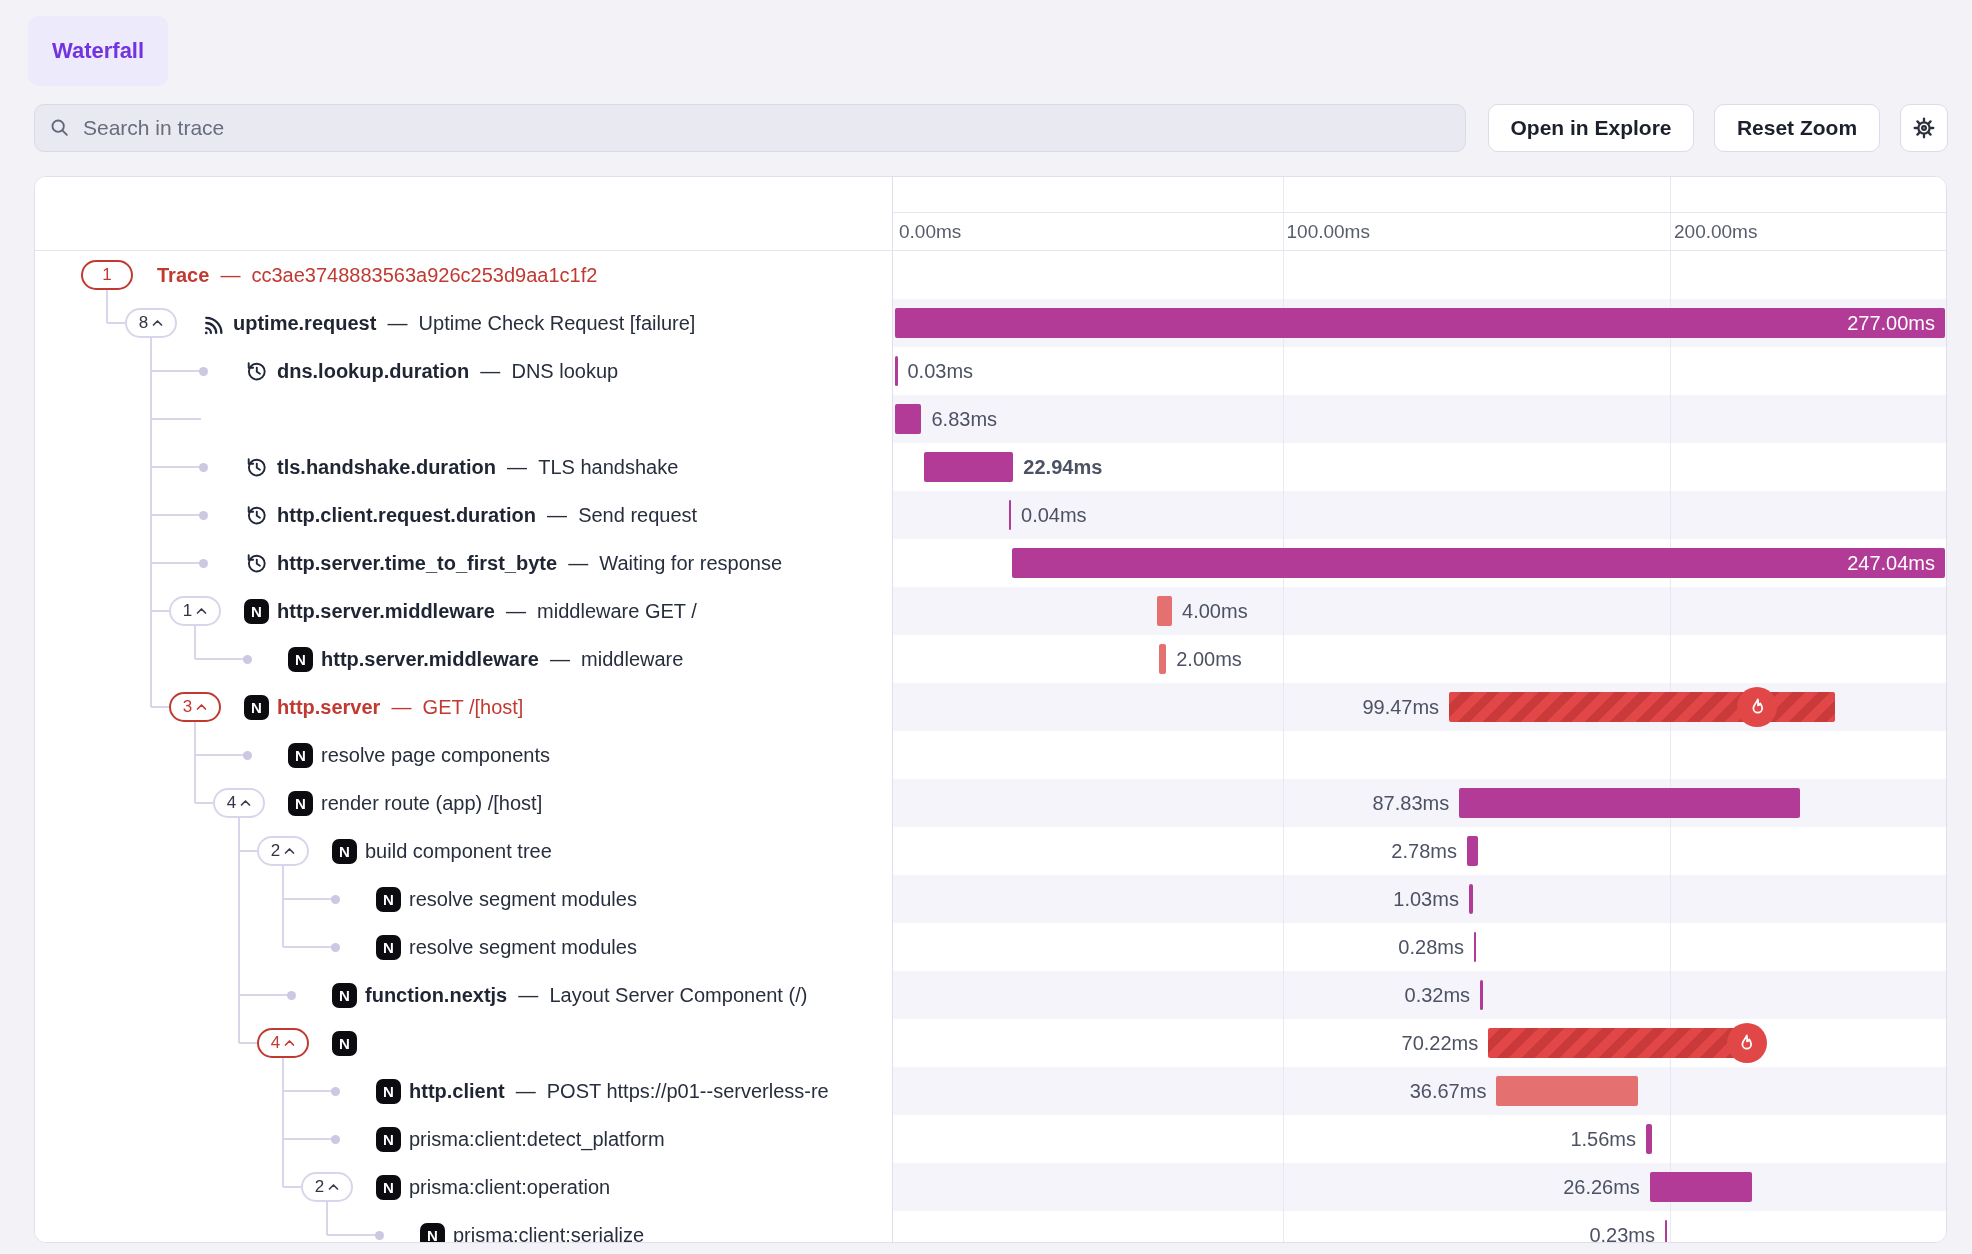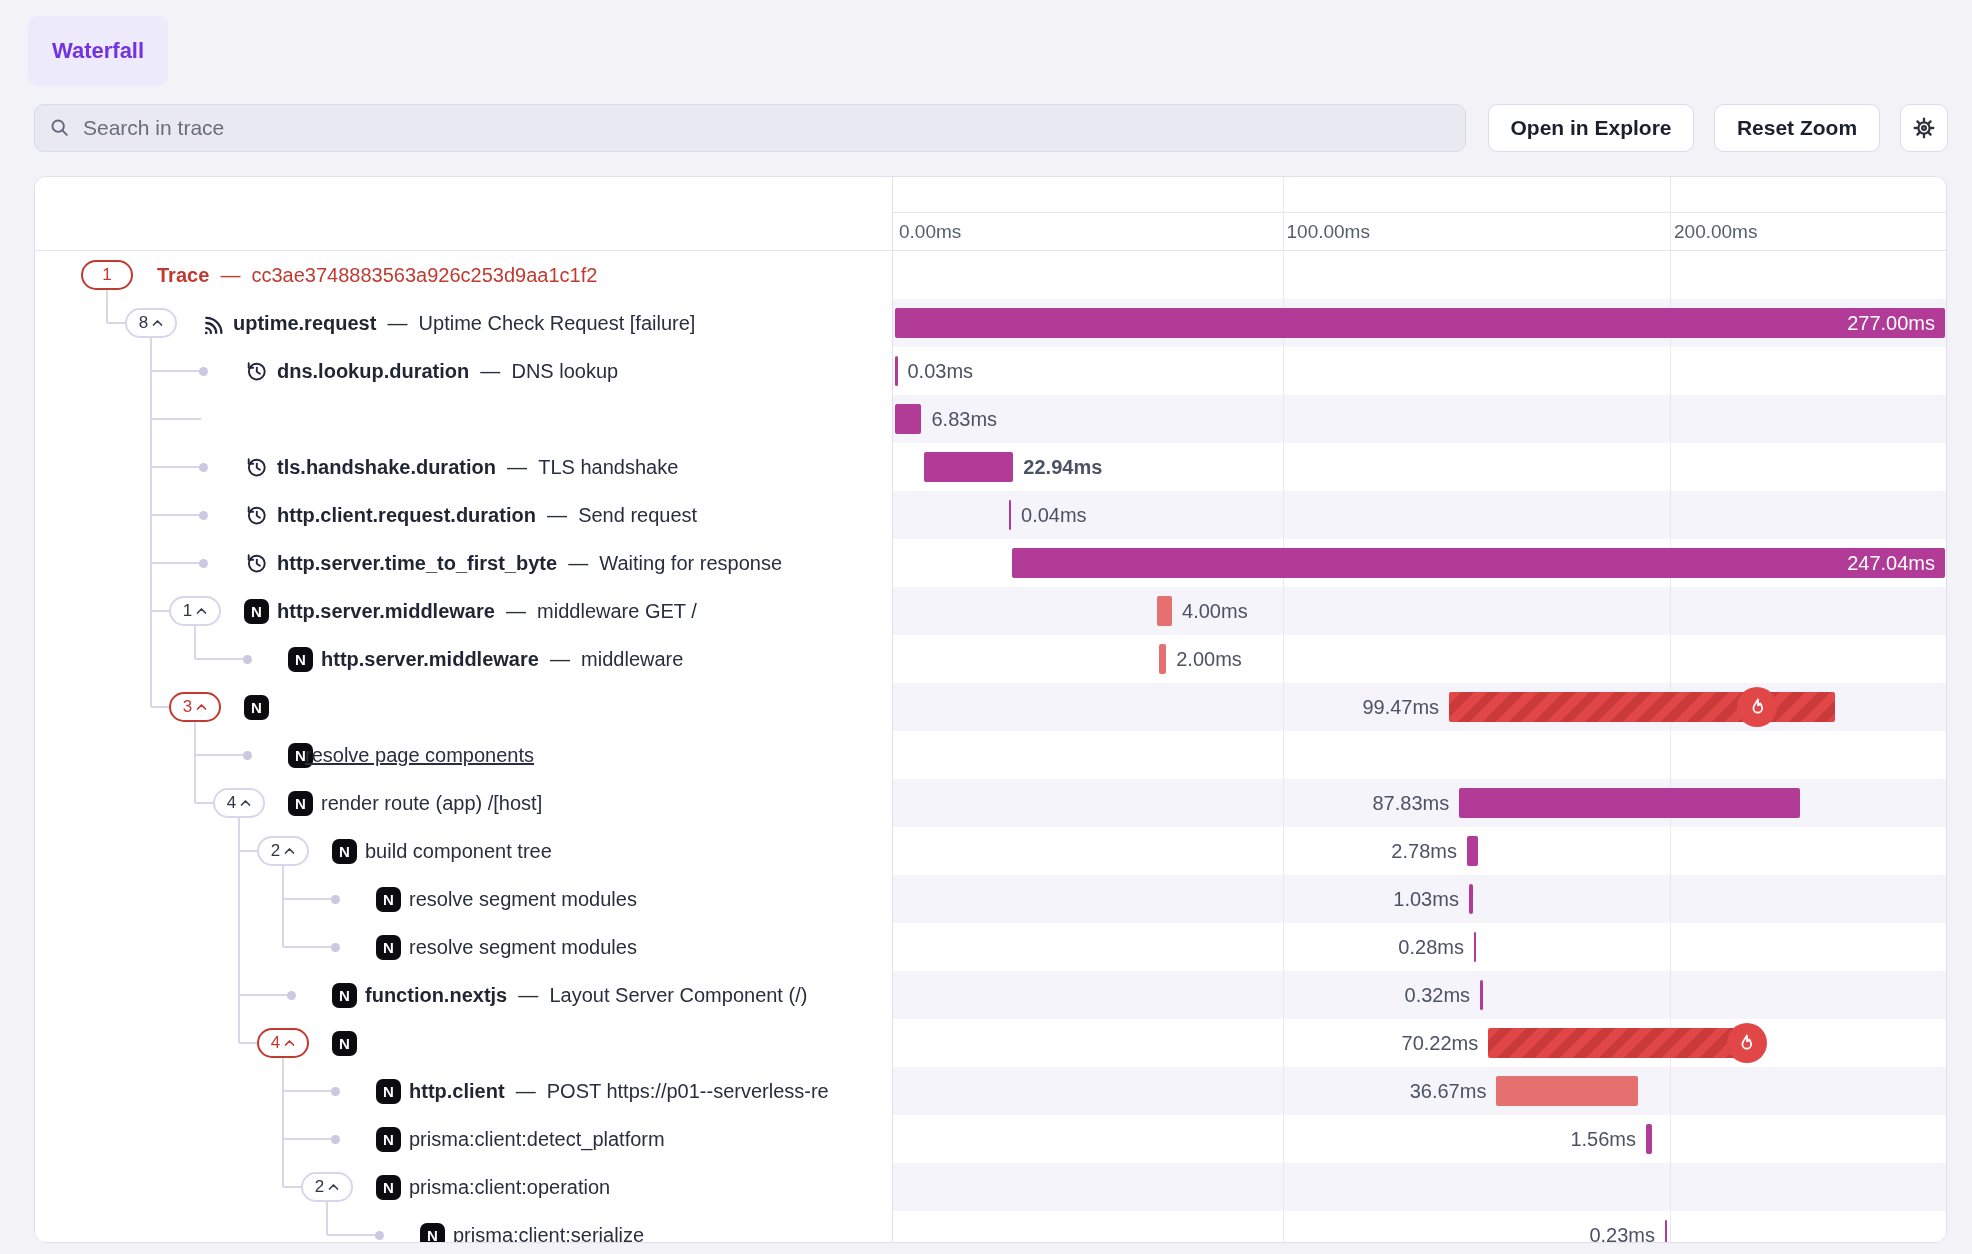--- a/index.html
+++ b/index.html
@@ -251,25 +251,26 @@
           <span class="row-text" style="left: 286px;"><b>http.server.middleware</b>&nbsp; — &nbsp;middleware</span>
         </div>
         <div class="tree-row" style="top: 432px;">
           <span class="pill red" style="left: 134px;">
             <span>3</span>
             <svg width="11" height="8" viewBox="0 0 11 8" fill="none" stroke="#c13a31" stroke-width="1.7" stroke-linecap="round" stroke-linejoin="round">
               <polyline points="1.5,6 5.5,2 9.5,6"></polyline>
             </svg>
           </span>
           <span class="nicon" style="left: 209px;">N</span>
+          <span class="row-text red" style="left: 242px;"><b>http.server</b>&nbsp; — &nbsp;GET /[host]</span>
         </div>
         <div class="tree-row" style="top: 480px;">
           <span class="tree-dot" style="left: 207.5px;"></span>
           <span class="nicon" style="left: 253px;">N</span>
-          <span class="row-text" style="left: 270px; text-decoration: underline;">resolve page components</span>
+          <span class="row-text" style="left: 286px;">resolve page components</span>
         </div>
         <div class="tree-row" style="top: 528px;">
           <span class="pill" style="left: 178px;">
             <span>4</span>
             <svg width="11" height="8" viewBox="0 0 11 8" fill="none" stroke="#3a404d" stroke-width="1.7" stroke-linecap="round" stroke-linejoin="round">
               <polyline points="1.5,6 5.5,2 9.5,6"></polyline>
             </svg>
           </span>
           <span class="nicon" style="left: 253px;">N</span>
           <span class="row-text" style="left: 286px;">render route (app) /[host]</span>
@@ -419,19 +420,23 @@
           </div>
         </div>
         <div class="chart-row" style="top: 816px;">
           <div class="bar" style="left: 603.4px; width: 142.096px; background: rgb(229, 112, 112);"></div>
           <span class="bar-label" style="right: 459.6px;">36.67ms</span>
         </div>
         <div class="chart-row" style="top: 864px;">
           <div class="bar" style="left: 752.975px; width: 6.045px; background: rgb(177, 59, 151);"></div>
           <span class="bar-label" style="right: 310.025px;">1.56ms</span>
         </div>
+        <div class="chart-row" style="top: 912px;">
+          <div class="bar" style="left: 756.85px; width: 101.757px; background: rgb(177, 59, 151);"></div>
+          <span class="bar-label" style="right: 306.15px;">26.26ms</span>
+        </div>
         <div class="chart-row" style="top: 960px;">
           <div class="bar" style="left: 771.962px; width: 2.5px; background: rgb(177, 59, 151);"></div>
           <span class="bar-label" style="right: 291.038px;">0.23ms</span>
         </div>
       </div>
   </div>
 </div>
 
 </body></html>

